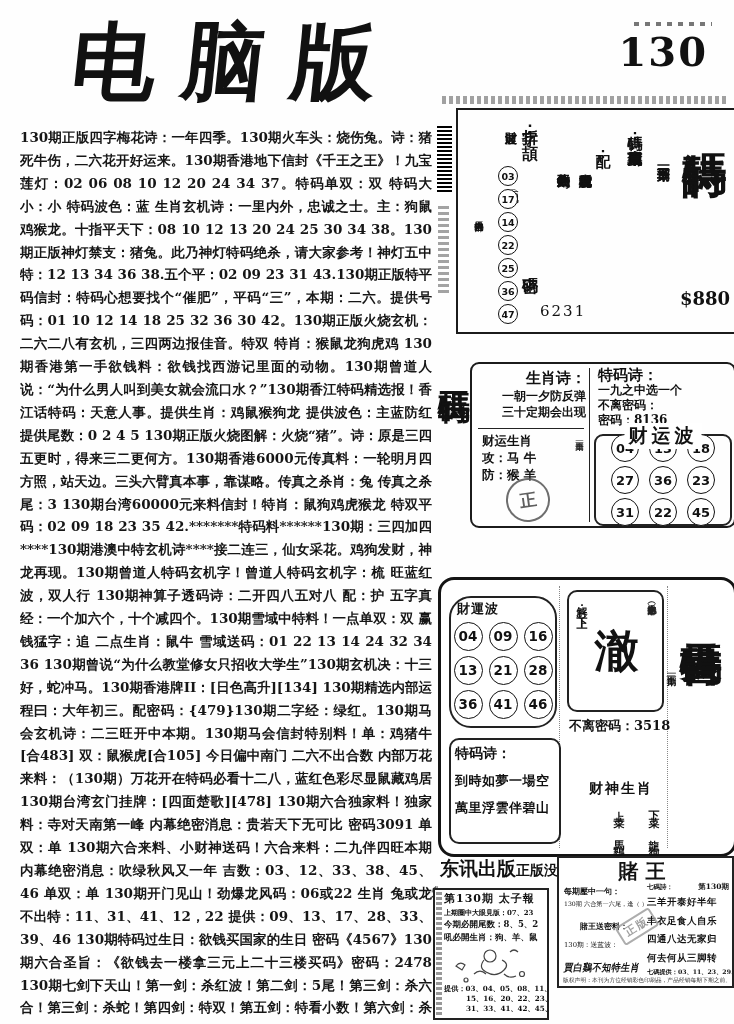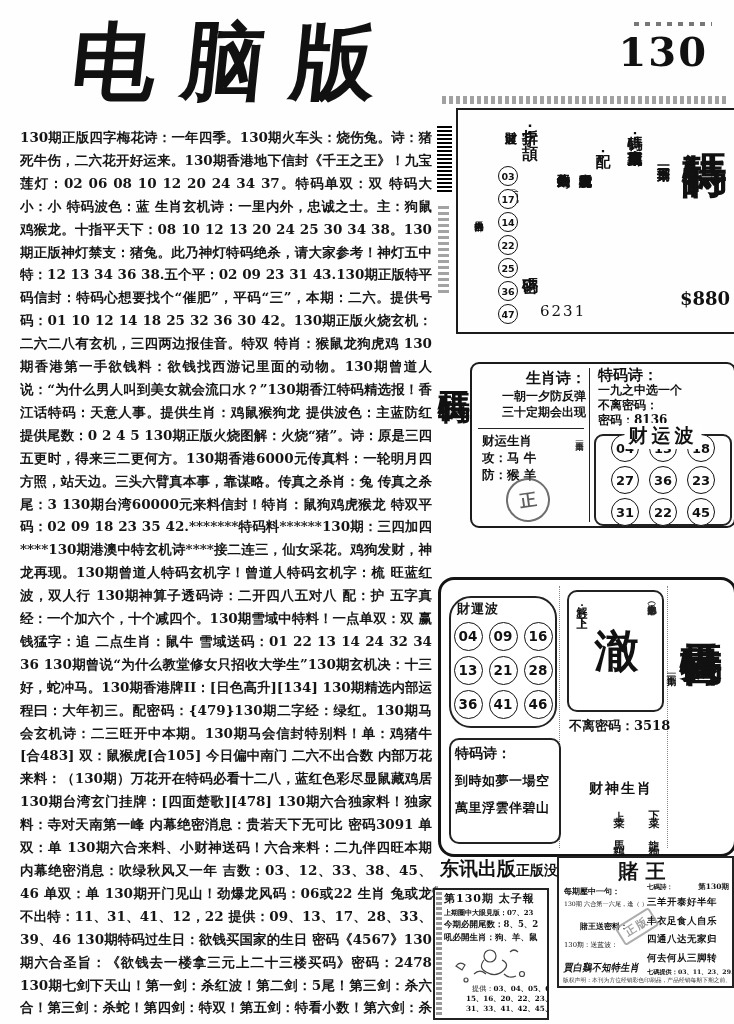--- a/index.html
+++ b/index.html
@@ -1,20 +1,20 @@
 <!DOCTYPE html>
 <html><head>
 <meta charset="utf-8">
 <style>
   html,body{margin:0;padding:0;background:#e8e8e8;}
   #page{position:relative;width:734px;height:1024px;background:#fefefe;overflow:hidden;
         font-family:"DejaVu Serif",serif;color:#111;}
   .abs{position:absolute;}
   .v{writing-mode:vertical-rl;text-orientation:upright;}
-  .bold{font-weight:normal;margin-left:28px;}
+  .bold{font-weight:bold;}
   
   .main-title{left:72px;top:6px;font-size:84px;font-weight:900;letter-spacing:26px;
               transform:skewX(-6deg);white-space:nowrap;}
   .issue-no{right:26px;top:28px;font-size:40px;letter-spacing:2px;font-weight:600;}
   .issue-marks{right:22px;top:22px;width:78px;height:4px;
                background:repeating-linear-gradient(90deg,#777 0 5px,transparent 5px 11px);}
   
   .left-col{left:20px;top:126px;width:412px;height:896px;font-size:13.5px;line-height:22.9px;
             text-align:justify;font-weight:600;color:#161616;overflow:hidden;}
   

